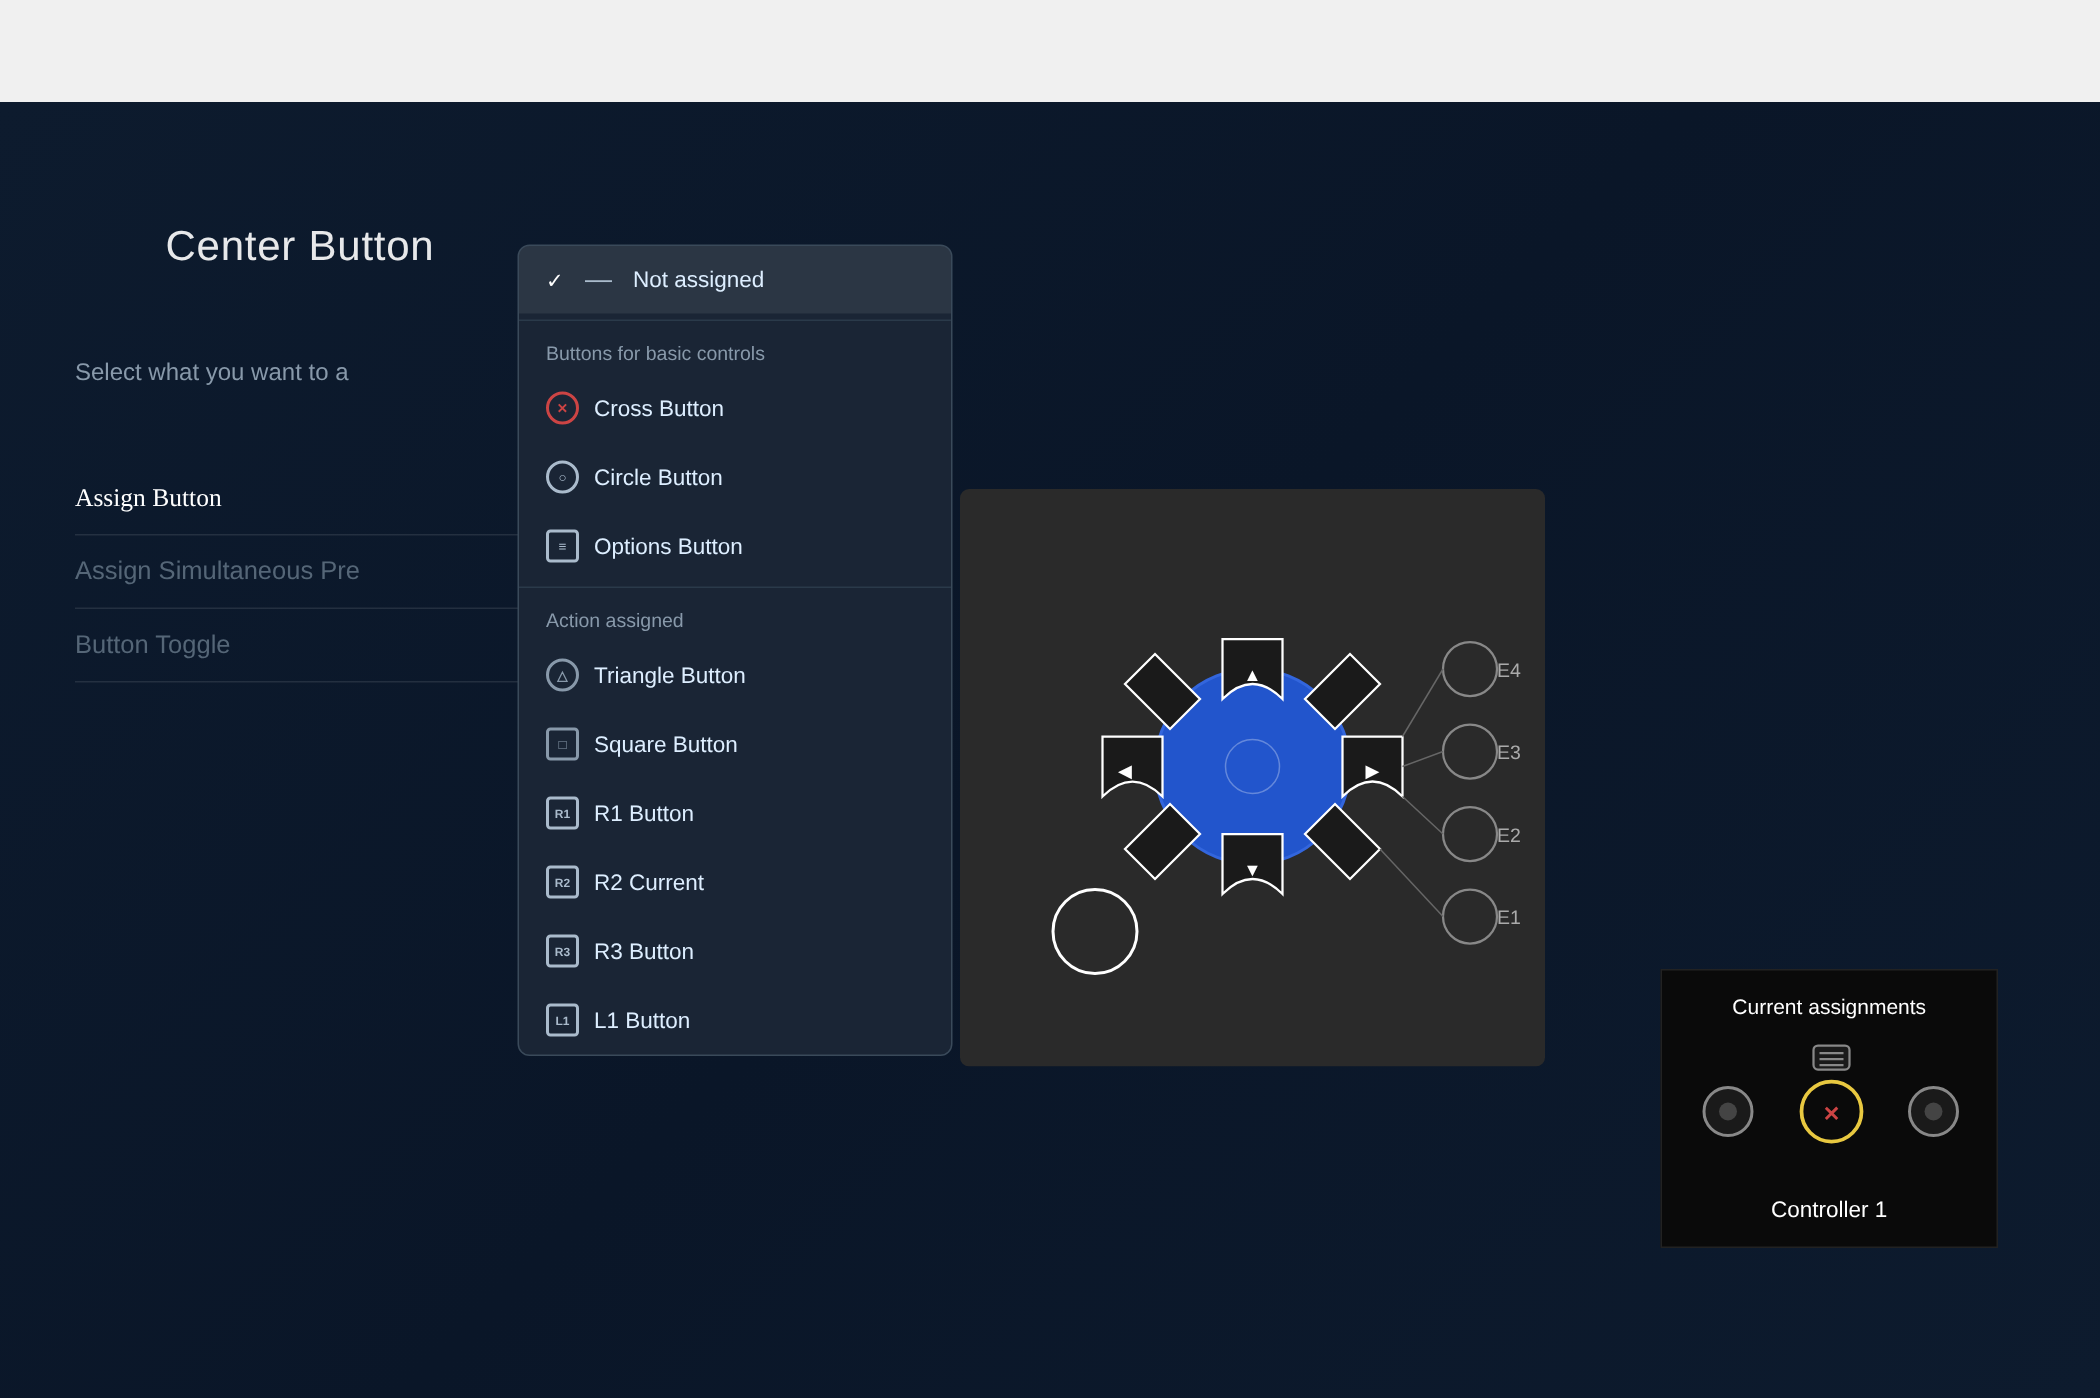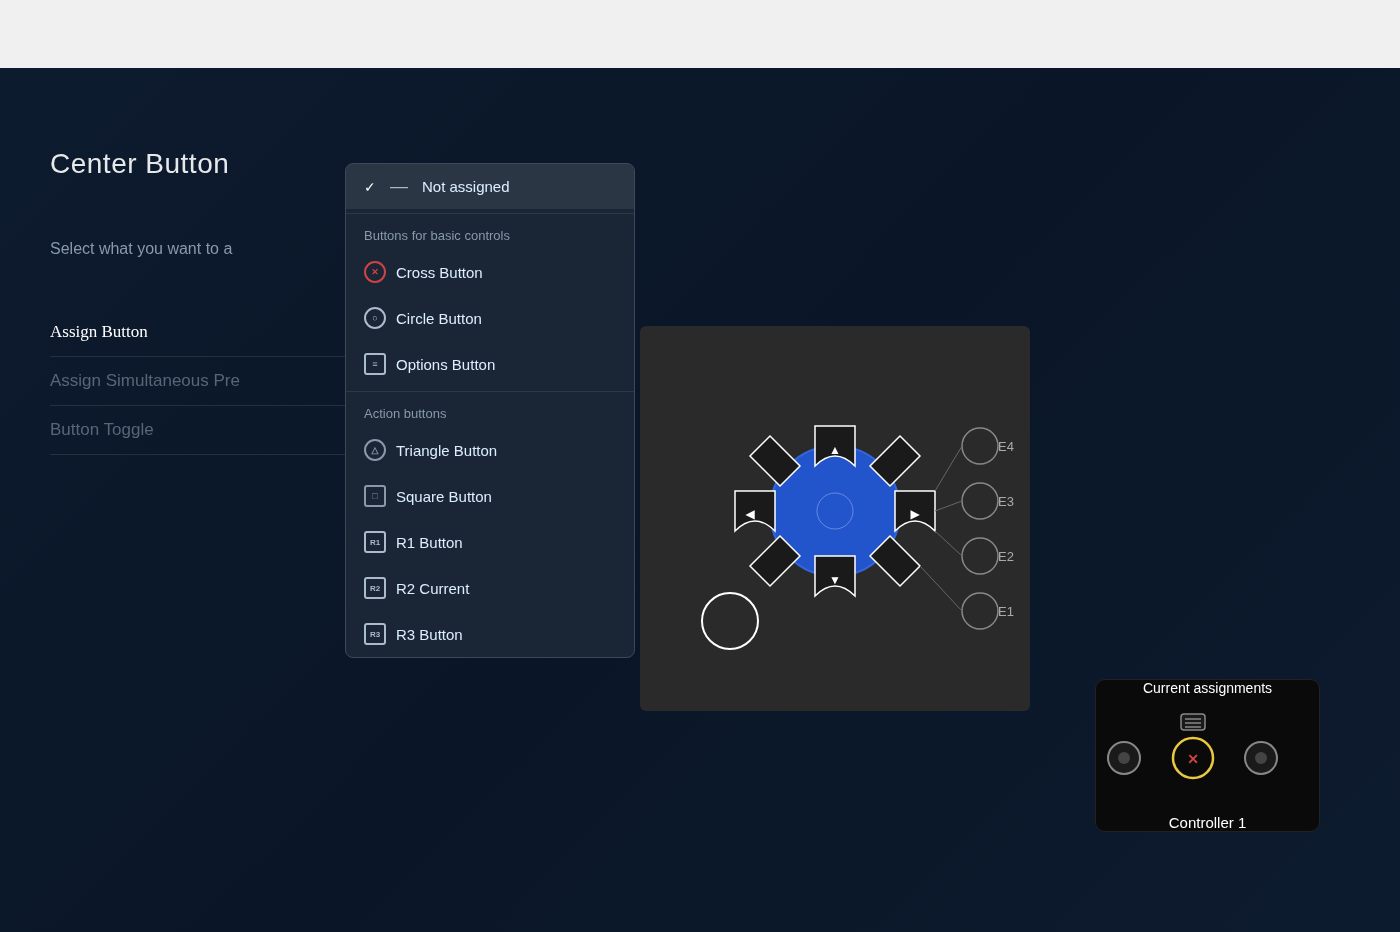--- a/index.html
+++ b/index.html
@@ -41,20 +41,21 @@
       width: 300px;
     }
 
     .sidebar-title {
       color: #ffffff;
       font-size: 28px;
       font-weight: 300;
       letter-spacing: 0.5px;
       margin-bottom: 60px;
       opacity: 0.9;
+      text-align: center;
     }
 
     .sidebar-subtitle {
       color: #8899aa;
       font-size: 16px;
       margin-bottom: 50px;
     }
 
     .sidebar-menu-item {
       color: #ffffff;
@@ -149,25 +150,26 @@
       position: absolute;
       left: 640px;
       top: 258px;
       width: 390px;
       height: 385px;
     }
 
     
     .assignments-panel {
       position: absolute;
-      right: 80px;
+      right: 68px;
       bottom: 100px;
       width: 225px;
       background: #0a0a0a;
-      border-radius: 10px;
+      border-radius: 0;
+      padding: 16px;
       border: 1px solid #222;
     }
 
     .assignments-title {
       color: #ffffff;
       font-size: 14px;
       text-align: center;
       margin-bottom: 12px;
       font-weight: 400;
     }
@@ -217,21 +219,21 @@
       <span>Circle Button</span>
     </div>
 
     <div class="dropdown-item">
       <span class="btn-icon options">≡</span>
       <span>Options Button</span>
     </div>
 
     <hr class="dropdown-divider">
 
-    <div class="dropdown-section-label">Action buttons</div>
+    <div class="dropdown-section-label">Action assigned</div>
 
     <div class="dropdown-item">
       <span class="btn-icon" style="border-color:#8899aa; color:#8899aa;">△</span>
       <span>Triangle Button</span>
     </div>
 
     <div class="dropdown-item">
       <span class="btn-icon" style="border-color:#8899aa; color:#8899aa; border-radius:3px;">□</span>
       <span>Square Button</span>
     </div>
@@ -244,20 +246,24 @@
     <div class="dropdown-item">
       <span class="btn-icon" style="border-radius:3px; font-size:8px;">R2</span>
       <span>R2 Current</span>
     </div>
 
     <div class="dropdown-item">
       <span class="btn-icon" style="border-radius:3px; font-size:8px;">R3</span>
       <span>R3 Button</span>
     </div>
 
+    <div class="dropdown-item">
+      <span class="btn-icon" style="border-radius:3px; font-size:8px;">L1</span>
+      <span>L1 Button</span>
+    </div>
 
 
   </div>
 
   <div class="controller-svg-wrapper">
     <svg width="390" height="385" viewBox="0 0 390 385">
 
       <rect x="0" y="0" width="390" height="385" fill="#2a2a2a" rx="6"></rect>
 
       <circle cx="195" cy="185" r="65" fill="#2255cc" stroke="#3366dd" stroke-width="2"></circle>

